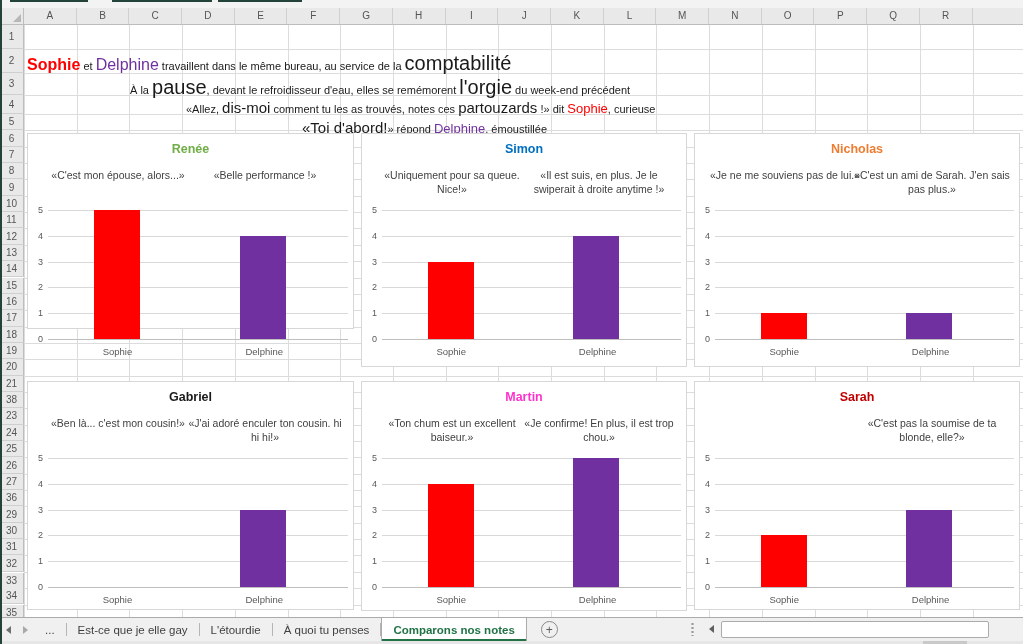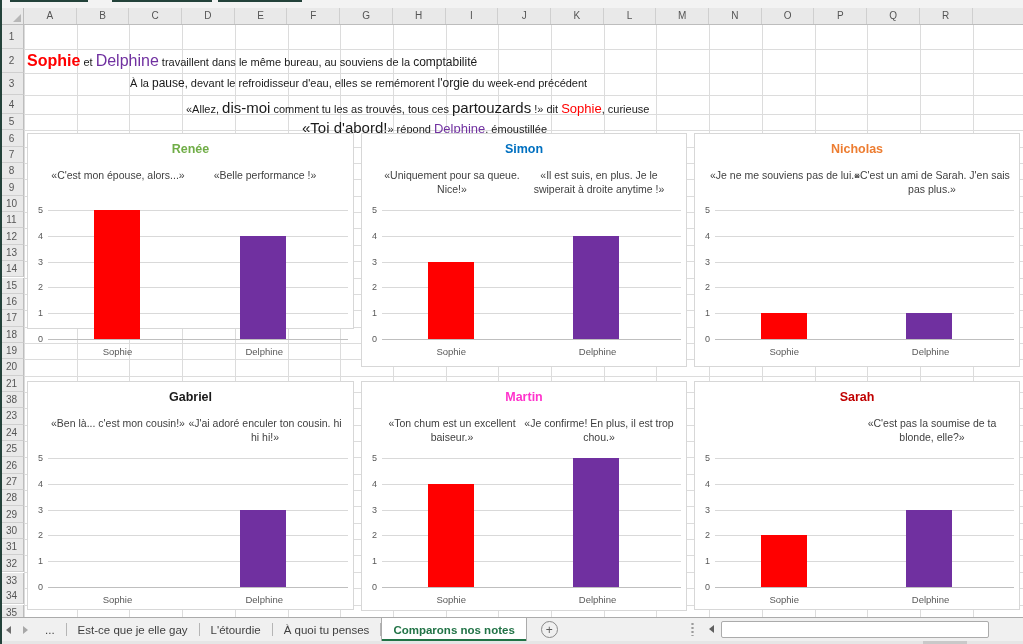--- a/index.html
+++ b/index.html
@@ -17,21 +17,21 @@
   .colhdr{position:absolute;top:0;height:16px;line-height:16px;text-align:center;
           font-size:10px;color:#555;border-right:1px solid #cfcfcf;box-sizing:border-box;}
   .sheet{position:absolute;left:0;top:25px;width:1023px;height:592px;background:#fff;overflow:hidden;}
   .rowhdr{position:absolute;left:0;width:24px;background:#e9e9e9;font-size:10px;color:#555;
           border-right:1px solid #bdbdbd;border-bottom:1px solid #cfcfcf;box-sizing:border-box;
           display:flex;align-items:center;justify-content:center;}
   .vline{position:absolute;top:0;bottom:0;width:1px;background:#dcdcdc;}
   .hline{position:absolute;left:24px;right:0;height:1px;background:#dcdcdc;}
   .story-line{position:absolute;display:flex;align-items:baseline;white-space:pre;color:#1a1a1a;z-index:5;}
   .seg-sm{font-size:11px;}
-  .seg-big{font-size:12px;}
+  .seg-big{font-size:20px;}
   .seg-big2{font-size:15px;}
   .seg-n1{font-size:16px;font-weight:bold;color:#ff0000;}
   .seg-n2{font-size:16px;color:#7030a0;}
   .seg-nr{font-size:13px;color:#ff0000;}
   .seg-np{font-size:13px;color:#7030a0;}
   .chart{position:absolute;background:#fff;border:1px solid #d7d7d7;box-sizing:border-box;z-index:10;}
   .chart-title{position:absolute;top:8px;left:0;right:0;text-align:center;font-weight:bold;font-size:12.5px;}
   .quote{position:absolute;top:34px;font-size:10.5px;line-height:1.35;text-align:center;color:#3f3f3f;}
   .plot{position:absolute;left:20px;right:5px;top:76px;height:129px;}
   .gridline{position:absolute;left:0;right:0;height:1px;background:#d9d9d9;}
@@ -161,38 +161,38 @@
       <div class="rowhdr" style="top: 383.3px; height: 16.35px;">23</div>
       <div class="hline" style="top: 399.65px;"></div>
       <div class="rowhdr" style="top: 399.65px; height: 16.35px;">24</div>
       <div class="hline" style="top: 416px;"></div>
       <div class="rowhdr" style="top: 416px; height: 16.35px;">25</div>
       <div class="hline" style="top: 432.35px;"></div>
       <div class="rowhdr" style="top: 432.35px; height: 16.35px;">26</div>
       <div class="hline" style="top: 448.7px;"></div>
       <div class="rowhdr" style="top: 448.7px; height: 16.35px;">27</div>
       <div class="hline" style="top: 465.05px;"></div>
-      <div class="rowhdr" style="top: 465.05px; height: 16.35px;">28</div>
+      <div class="rowhdr" style="top: 465.05px; height: 16.35px;">36</div>
       <div class="hline" style="top: 481.4px;"></div>
       <div class="rowhdr" style="top: 481.4px; height: 16.35px;">29</div>
       <div class="hline" style="top: 497.75px;"></div>
       <div class="rowhdr" style="top: 497.75px; height: 16.35px;">30</div>
       <div class="hline" style="top: 514.1px;"></div>
       <div class="rowhdr" style="top: 514.1px; height: 16.35px;">31</div>
       <div class="hline" style="top: 530.45px;"></div>
       <div class="rowhdr" style="top: 530.45px; height: 16.35px;">32</div>
       <div class="hline" style="top: 546.8px;"></div>
       <div class="rowhdr" style="top: 548px; height: 16.35px;">33</div>
       <div class="hline" style="top: 563.15px;"></div>
       <div class="rowhdr" style="top: 563.15px; height: 16.35px;">34</div>
       <div class="hline" style="top: 579.5px;"></div>
       <div class="rowhdr" style="top: 579.5px; height: 16.35px;">35</div>
-      <div class="story-line" style="left: 27px; top: 27px;"><span class="seg-n1">Sophie</span><span class="seg-sm"> et </span><span class="seg-n2">Delphine</span><span class="seg-sm"> travaillent dans le même bureau, au souviens de la </span><span class="seg-big">comptabilité</span></div>
+      <div class="story-line" style="left: 27px; top: 27px;"><span class="seg-n1">Sophie</span><span class="seg-sm"> et </span><span class="seg-n2">Delphine</span><span class="seg-sm"> travaillent dans le même bureau, au service de la </span><span class="seg-big">comptabilité</span></div>
       <div class="story-line" style="left: 130px; top: 51px;"><span class="seg-sm">À la </span><span class="seg-big">pause</span><span class="seg-sm">, devant le refroidisseur d'eau, elles se remémorent </span><span class="seg-big">l'orgie</span><span class="seg-sm"> du week-end précédent</span></div>
-      <div class="story-line" style="left: 186px; top: 74px;"><span class="seg-sm">«Allez, </span><span class="seg-big2">dis-moi</span><span class="seg-sm"> comment tu les as trouvés, tous ces </span><span class="seg-big2">partouzards</span><span class="seg-sm"> !» dit </span><span class="seg-nr">Sophie</span><span class="seg-sm">, curieuse</span></div>
+      <div class="story-line" style="left: 186px; top: 74px;"><span class="seg-sm">«Allez, </span><span class="seg-big2">dis-moi</span><span class="seg-sm"> comment tu les as trouvés, notes ces </span><span class="seg-big2">partouzards</span><span class="seg-sm"> !» dit </span><span class="seg-nr">Sophie</span><span class="seg-sm">, curieuse</span></div>
       <div class="story-line" style="left: 302px; top: 94px;"><span class="seg-big2">«Toi d'abord!</span><span class="seg-sm">» répond </span><span class="seg-np">Delphine</span><span class="seg-sm">, émoustillée</span></div>
       <div class="chart" style="left: 27px; top: 108px; width: 327px; height: 196px;">
         <div class="chart-title" style="color: rgb(112, 173, 71);">Renée</div>
         <div class="quote" style="left: 10px; width: 160px;">«C'est mon épouse, alors...»</div>
         <div class="quote" style="left: 157px; width: 160px;">«Belle performance !»</div>
         <div class="plot">
           <div class="gridline" style="top: 0px;"></div>
           <div class="gridline" style="top: 25.8px;"></div>
           <div class="gridline" style="top: 51.6px;"></div>
           <div class="gridline" style="top: 77.4px;"></div>

